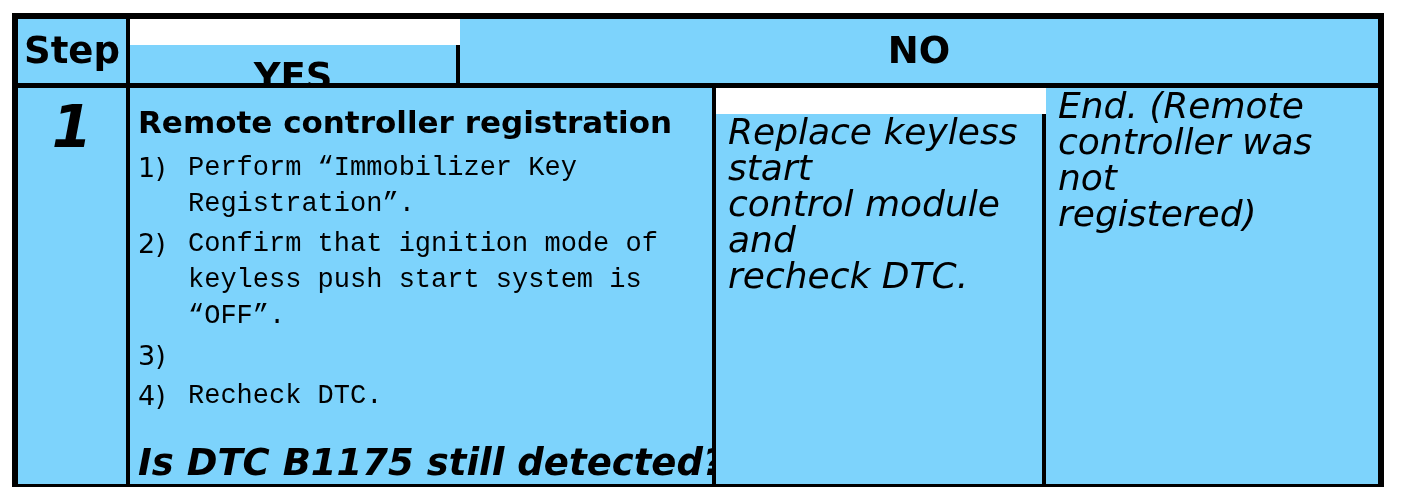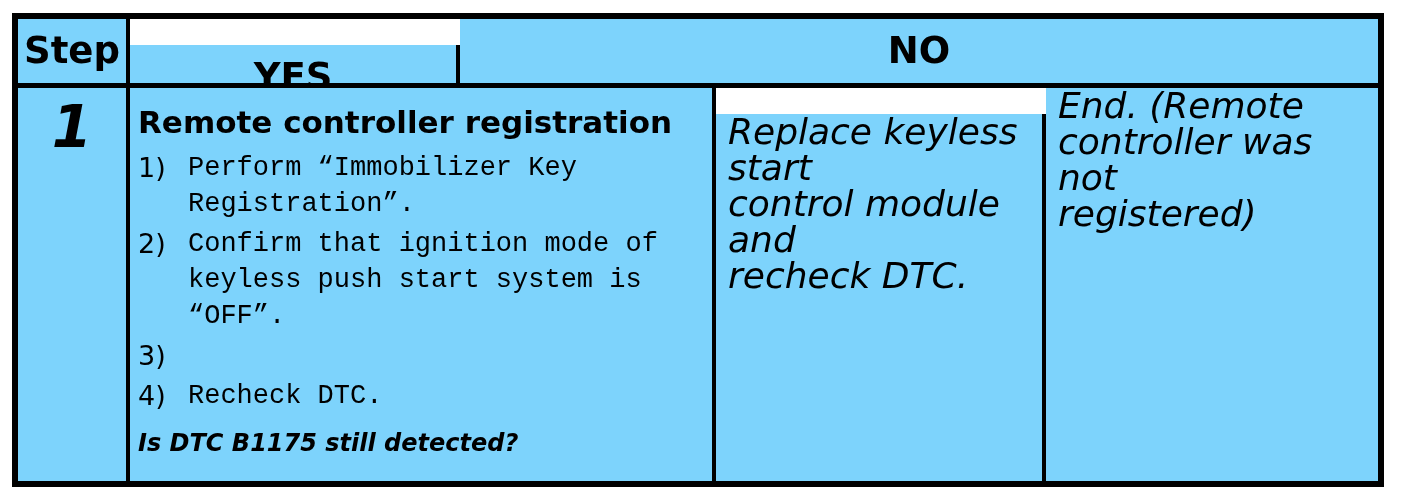--- a/index.html
+++ b/index.html
@@ -86,22 +86,22 @@
   }
   .action-item .num {
     flex: 0 0 50px;
     width: 50px;
   }
   .action-item .txt {
     white-space: pre-line;
     font-family: Liberation Mono, monospace;
   }
   .action-question {
-    margin-top: 8px;
-    font-size: 24px;
+    margin-top: 28px;
+    font-size: 37px;
     font-weight: bold;
     font-style: italic;
     line-height: 42px;
     white-space: nowrap;
   }
   .result-cell {
     padding: 0 8px 0 12px;
     font-size: 36px;
     line-height: 36px;
     font-style: italic;

